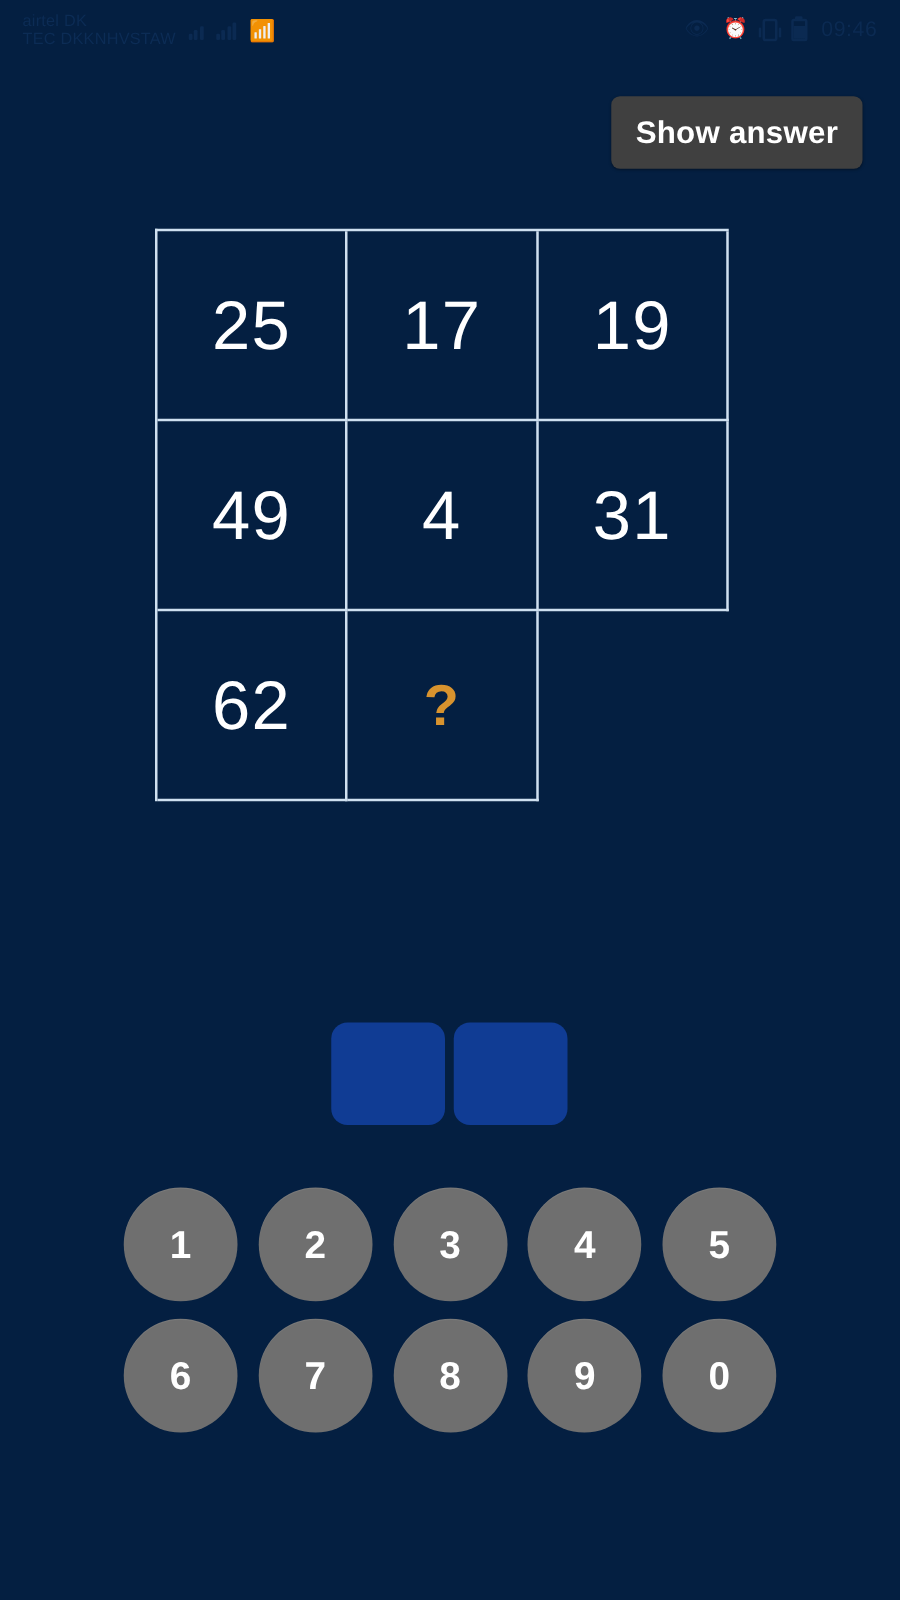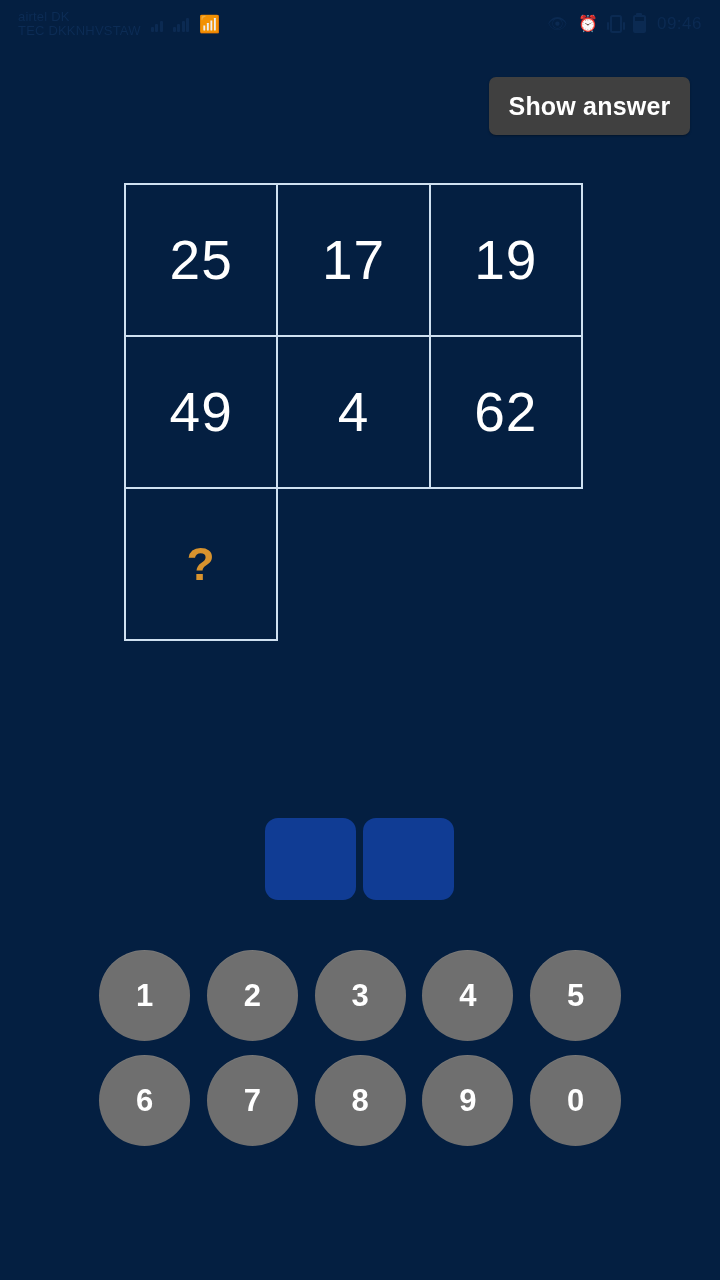--- a/index.html
+++ b/index.html
@@ -278,20 +278,21 @@
   </div>
 
   <button class="show-answer-btn">Show answer</button>
 
   <div class="puzzle-grid">
     <div class="grid-cell">25</div>
     <div class="grid-cell">17</div>
     <div class="grid-cell">19</div>
     <div class="grid-cell">49</div>
     <div class="grid-cell">4</div>
+    <div class="grid-cell">31</div>
     <div class="grid-cell">62</div>
     <div class="grid-cell unknown">?</div>
   </div>
 
   <div class="answer-slots">
     <div class="answer-slot"></div>
     <div class="answer-slot"></div>
   </div>
 
   <div class="keypad">

